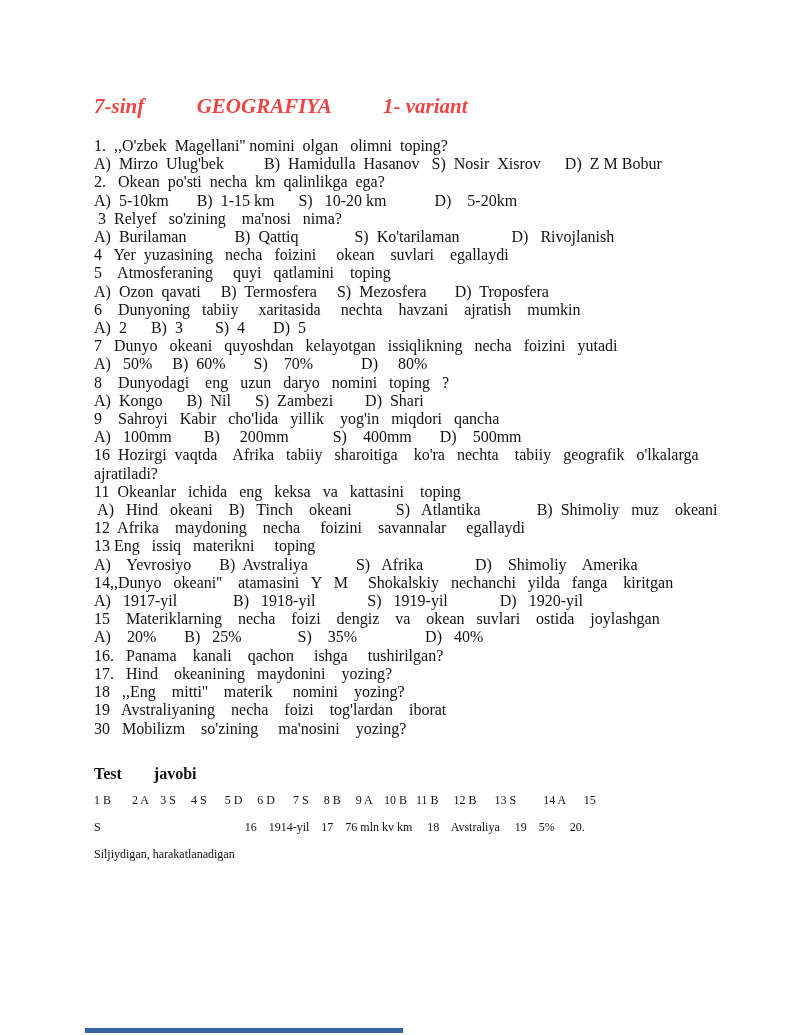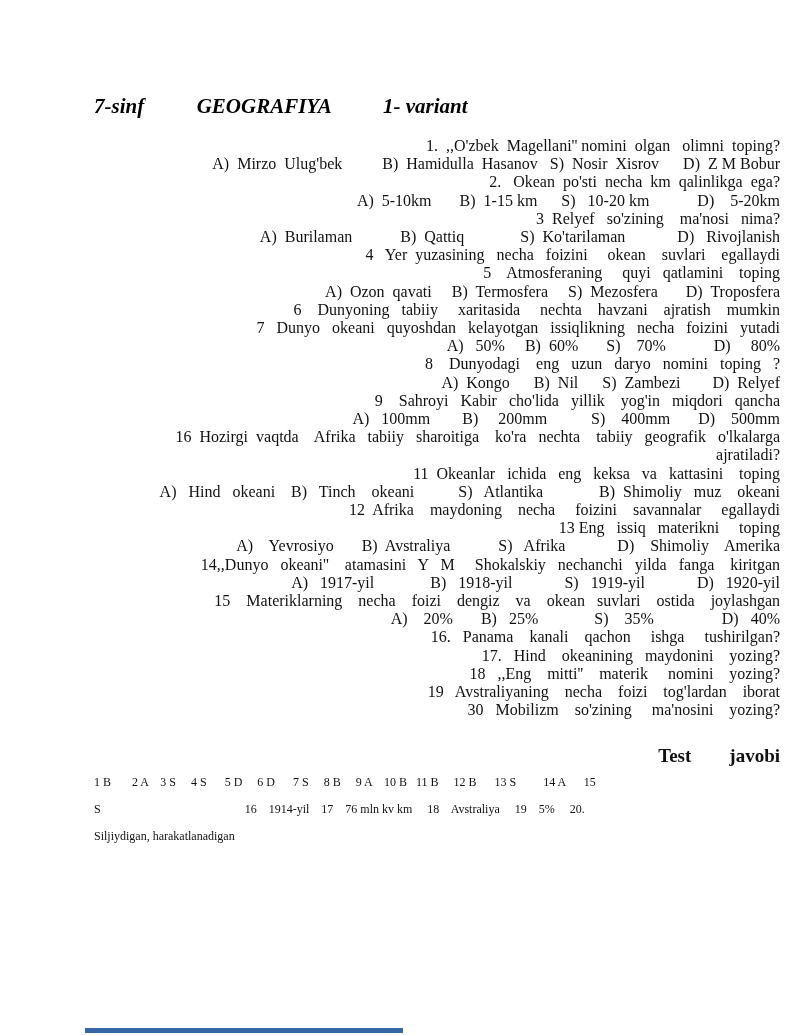--- a/index.html
+++ b/index.html
@@ -13,35 +13,33 @@
     color:#111111;
   }
   .content { padding:93px 20px 0 94px; }
   .doc-title {
     margin:0 0 18px 0;
     font-size:21px;
     font-weight:bold;
     font-style:italic;
     line-height:26px;
     white-space:pre;
-    color:#000000;
+    color:#ef4444;
   }
   .qlines .line {
     white-space:pre;
     font-size:16px;
     line-height:18.2px;
-    text-align:right;
   }
   .answers { margin-top:22px; }
   .answers .heading {
     font-weight:bold;
-    font-size:19px;
+    font-size:16px;
     line-height:27px;
     white-space:pre;
-    text-align:right;
   }
   .answers .aline {
     font-size:12px;
     line-height:27px;
     white-space:pre;
   }
   .bottom-bar {
     position:absolute;
     left:85px; top:1028px;
     width:318px; height:5px;
@@ -59,24 +57,25 @@
       <div class="line">1.  ,,O'zbek  Magellani'' nomini  olgan   olimni  toping?</div>
       <div class="line">A)  Mirzo  Ulug'bek          B)  Hamidulla  Hasanov   S)  Nosir  Xisrov      D)  Z M Bobur</div>
       <div class="line">2.   Okean  po'sti  necha  km  qalinlikga  ega?</div>
       <div class="line">A)  5-10km       B)  1-15 km      S)   10-20 km            D)    5-20km</div>
       <div class="line"> 3  Relyef   so'zining    ma'nosi   nima?</div>
       <div class="line">A)  Burilaman            B)  Qattiq              S)  Ko'tarilaman             D)   Rivojlanish</div>
       <div class="line">4   Yer  yuzasining   necha   foizini     okean    suvlari    egallaydi</div>
       <div class="line">5    Atmosferaning     quyi   qatlamini    toping</div>
       <div class="line">A)  Ozon  qavati     B)  Termosfera     S)  Mezosfera       D)  Troposfera</div>
       <div class="line">6    Dunyoning   tabiiy     xaritasida     nechta    havzani    ajratish    mumkin</div>
+      <div class="line">A)  2      B)  3        S)  4       D)  5</div>
       <div class="line">7   Dunyo   okeani   quyoshdan   kelayotgan   issiqlikning   necha   foizini   yutadi</div>
       <div class="line">A)   50%     B)  60%       S)    70%            D)     80%</div>
       <div class="line">8    Dunyodagi    eng   uzun   daryo   nomini   toping   ?</div>
-      <div class="line">A)  Kongo      B)  Nil      S)  Zambezi        D)  Relyef</div>
+      <div class="line">A)  Kongo      B)  Nil      S)  Zambezi        D)  Shari</div>
       <div class="line">9    Sahroyi   Kabir   cho'lida   yillik    yog'in   miqdori   qancha</div>
       <div class="line">A)   100mm        B)     200mm           S)    400mm       D)    500mm</div>
       <div class="line">16  Hozirgi  vaqtda    Afrika   tabiiy   sharoitiga    ko'ra   nechta    tabiiy   geografik   o'lkalarga</div>
       <div class="line">ajratiladi?</div>
       <div class="line">11  Okeanlar   ichida   eng   keksa   va   kattasini    toping</div>
       <div class="line"> A)   Hind   okeani    B)   Tinch    okeani           S)   Atlantika              B)  Shimoliy   muz    okeani</div>
       <div class="line">12  Afrika    maydoning    necha     foizini    savannalar     egallaydi</div>
       <div class="line">13 Eng   issiq   materikni     toping</div>
       <div class="line">A)    Yevrosiyo       B)  Avstraliya            S)   Afrika             D)    Shimoliy    Amerika</div>
       <div class="line">14,,Dunyo   okeani''    atamasini   Y   M     Shokalskiy   nechanchi   yilda   fanga    kiritgan</div>

